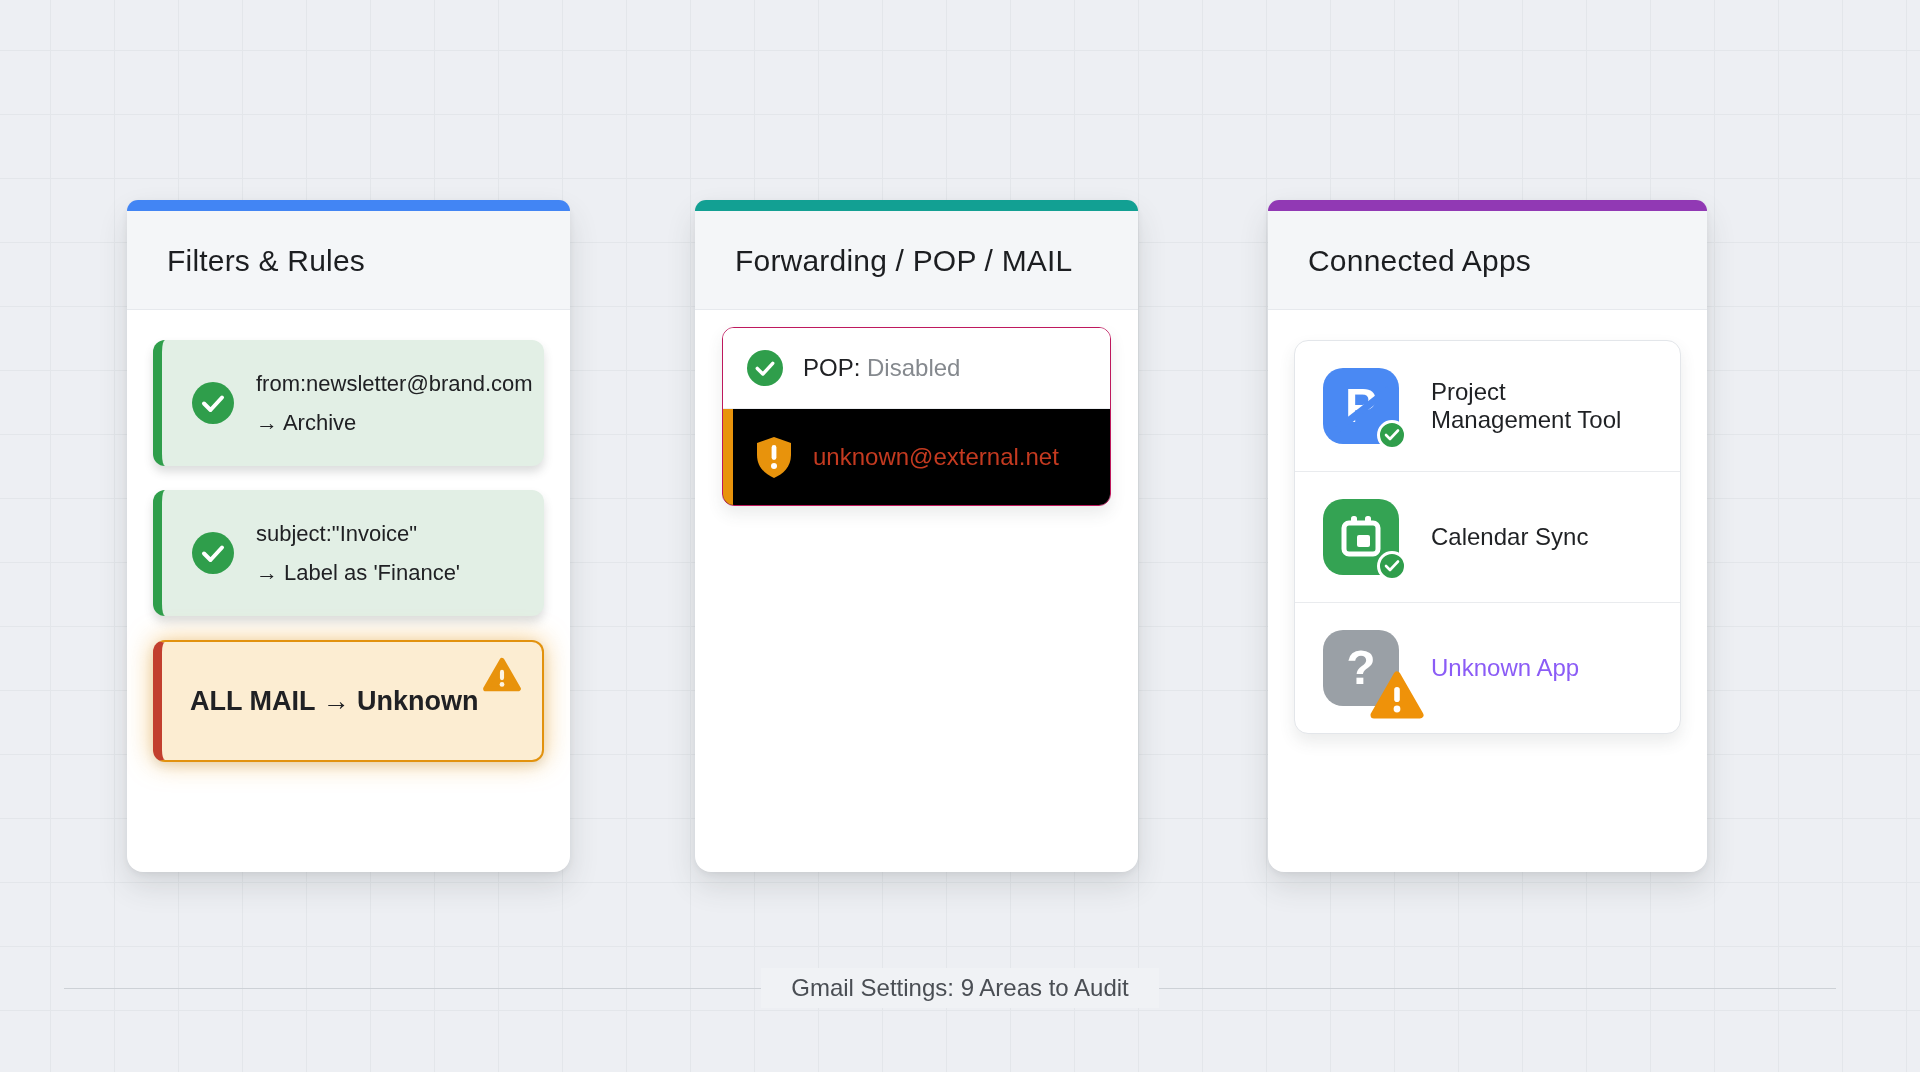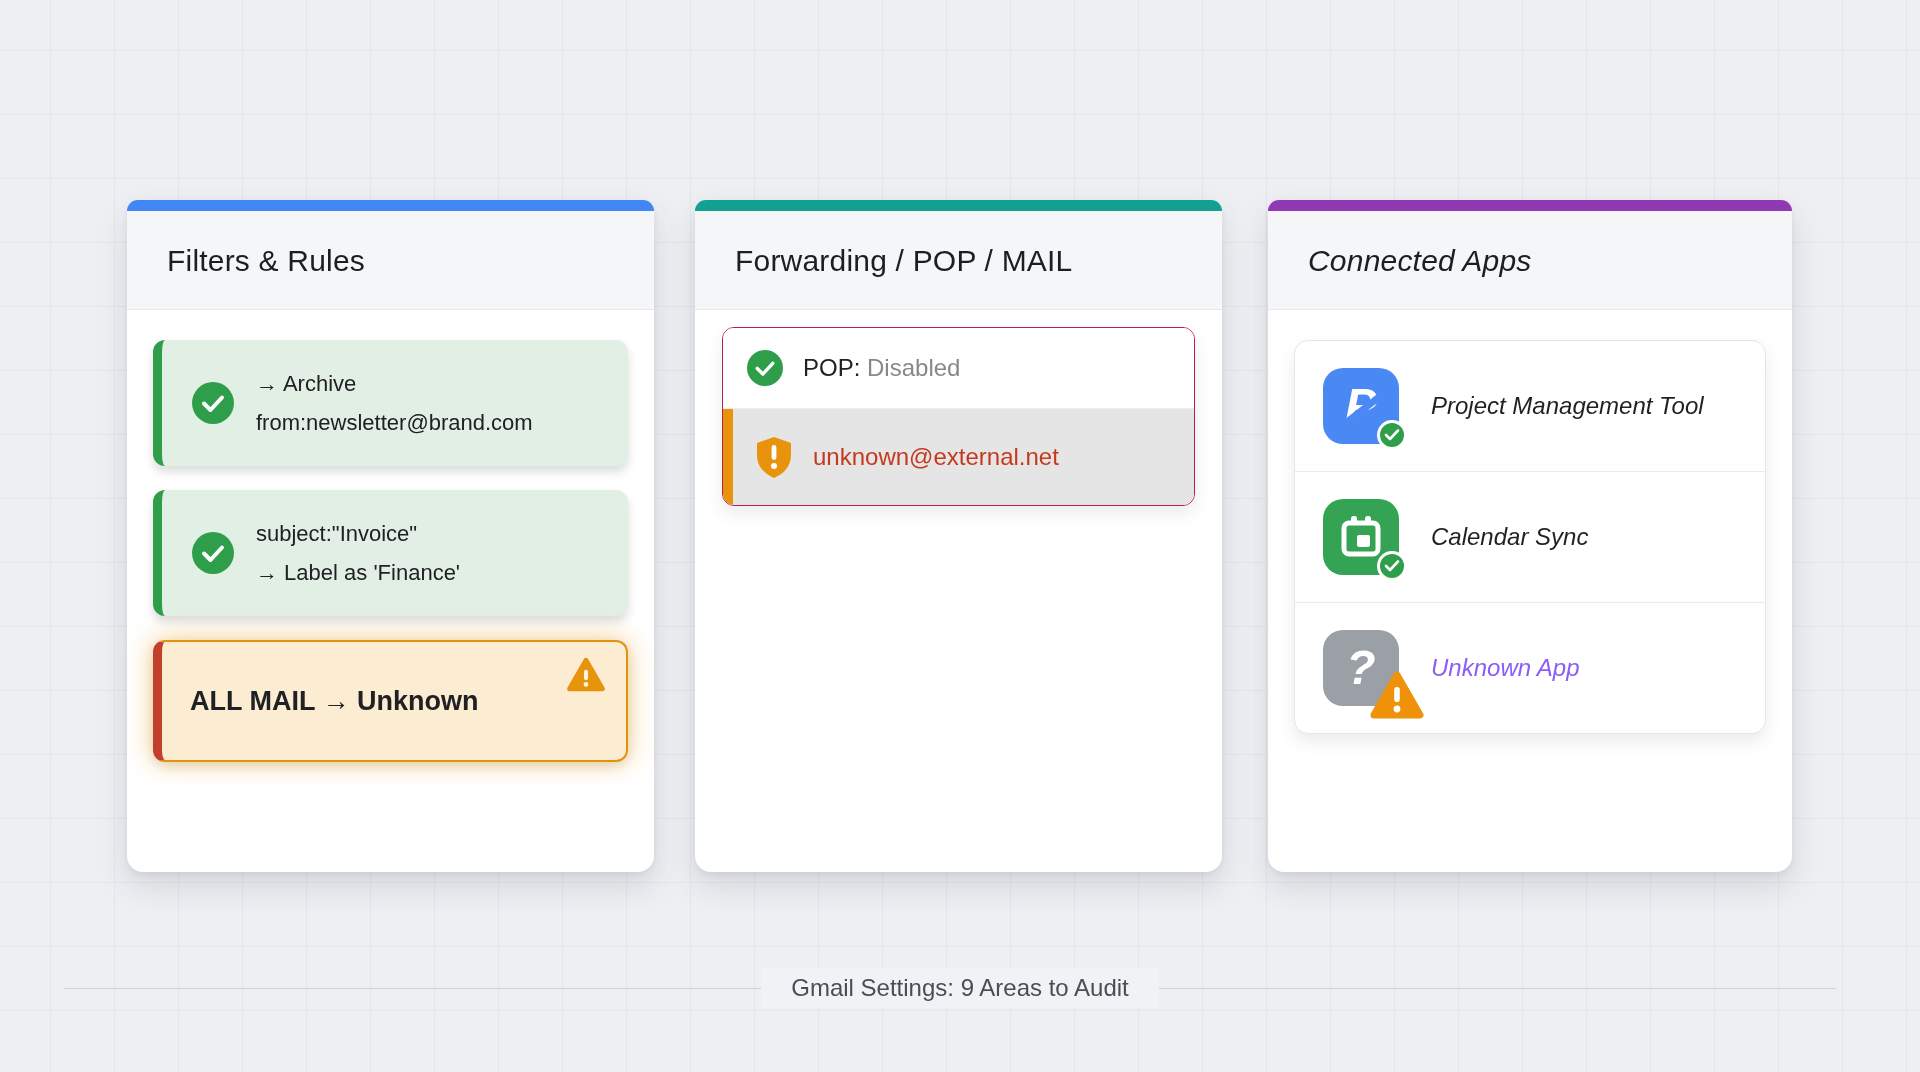--- a/index.html
+++ b/index.html
@@ -15,29 +15,29 @@
       linear-gradient(90deg, #e3e6ea 1px, transparent 1px);
     background-size: 64px 64px;
     background-position: -14px -14px;
     color: #202124;
   }
 
   
   .card {
     position: absolute;
     top: 200px;
-    width: 527px;
+    width: 443px;
     height: 672px;
     background: #ffffff;
     border-radius: 16px;
     box-shadow: 0 14px 30px rgba(60,64,67,0.14), 0 2px 6px rgba(60,64,67,0.08);
   }
   .card-filters { left: 127px; }
   .card-forwarding { left: 695px; }
-  .card-apps { left: 1268px; width: 524px; font-style: italic; }
+  .card-apps { left: 1268px; width: 439px; }
 
   .accent-bar {
     height: 11px;
     border-radius: 16px 16px 0 0;
   }
   .accent-blue   { background: #4285f4; }
   .accent-teal   { background: #12a093; }
   .accent-purple { background: #9139b4; }
 
   .card-header {
@@ -109,21 +109,21 @@
     align-items: center;
     gap: 20px;
     background: #ffffff;
     padding: 22px 24px;
     border-bottom: 1px solid #eceef1;
   }
   .fwd-row-warning {
     display: flex;
     align-items: center;
     gap: 20px;
-    background: #e5e5e5;
+    background: #000000;
     border-left: 10px solid #e8930c;
     padding: 26px 24px 26px 22px;
   }
   .fwd-text { font-size: 24px; }
   .fwd-label { font-weight: 500; color: #202124; }
   .fwd-value-muted { color: #85898e; }
   .fwd-address { color: #c43a20; font-size: 24px; }
   .check-circle-sm { width: 36px; height: 36px; flex: 0 0 36px; }
   .shield-icon { width: 38px; height: 44px; flex: 0 0 38px; }
 
@@ -219,22 +219,22 @@
     <div class="card-title">Filters &amp; Rules</div>
   </div>
   <div class="card-body">
 
     <div class="rule-item rule-ok">
       <svg class="check-circle" viewBox="0 0 42 42">
         <circle cx="21" cy="21" r="21" fill="#2f9e4b"></circle>
         <path d="M12 21.5 L18.5 28 L30 15.5" fill="none" stroke="#ffffff" stroke-width="4" stroke-linecap="round" stroke-linejoin="round"></path>
       </svg>
       <div class="rule-text">
+        <div>from:newsletter@brand.com</div>
         <div>→ Archive</div>
-        <div>from:newsletter@brand.com</div>
       </div>
     </div>
 
     <div class="rule-item rule-ok">
       <svg class="check-circle" viewBox="0 0 42 42">
         <circle cx="21" cy="21" r="21" fill="#2f9e4b"></circle>
         <path d="M12 21.5 L18.5 28 L30 15.5" fill="none" stroke="#ffffff" stroke-width="4" stroke-linecap="round" stroke-linejoin="round"></path>
       </svg>
       <div class="rule-text">
         <div>subject:"Invoice"</div>

